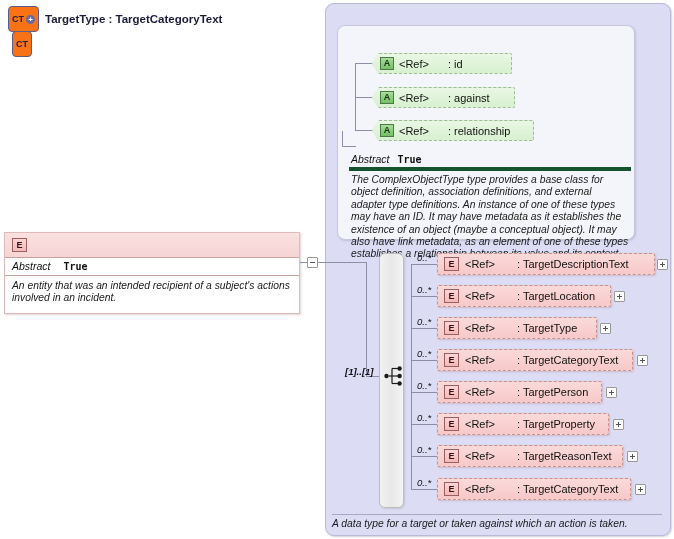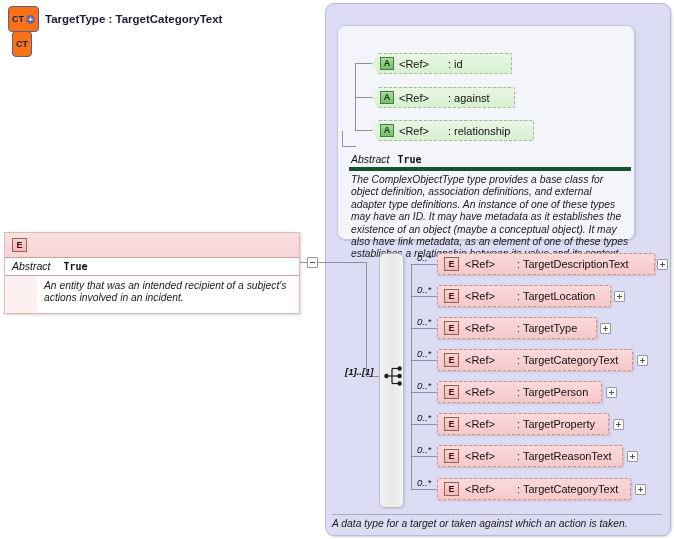--- a/index.html
+++ b/index.html
@@ -206,21 +206,20 @@
     border-bottom: 1px solid #c8a3a3;
     background: #ffffff;
   }
   #incident-doc {
     background: #ffffff;
     padding: 4px 7px 8px 7px;
     font-style: italic;
     font-size: 10.3px;
     line-height: 12.4px;
     color: #1a1a1a;
-    margin-left: 32px;
   }
 
   
   .expander {
     position: absolute;
     width: 11px;
     height: 11px;
     box-sizing: border-box;
     border: 1px solid #9a9a9a;
     background: #ffffff;

